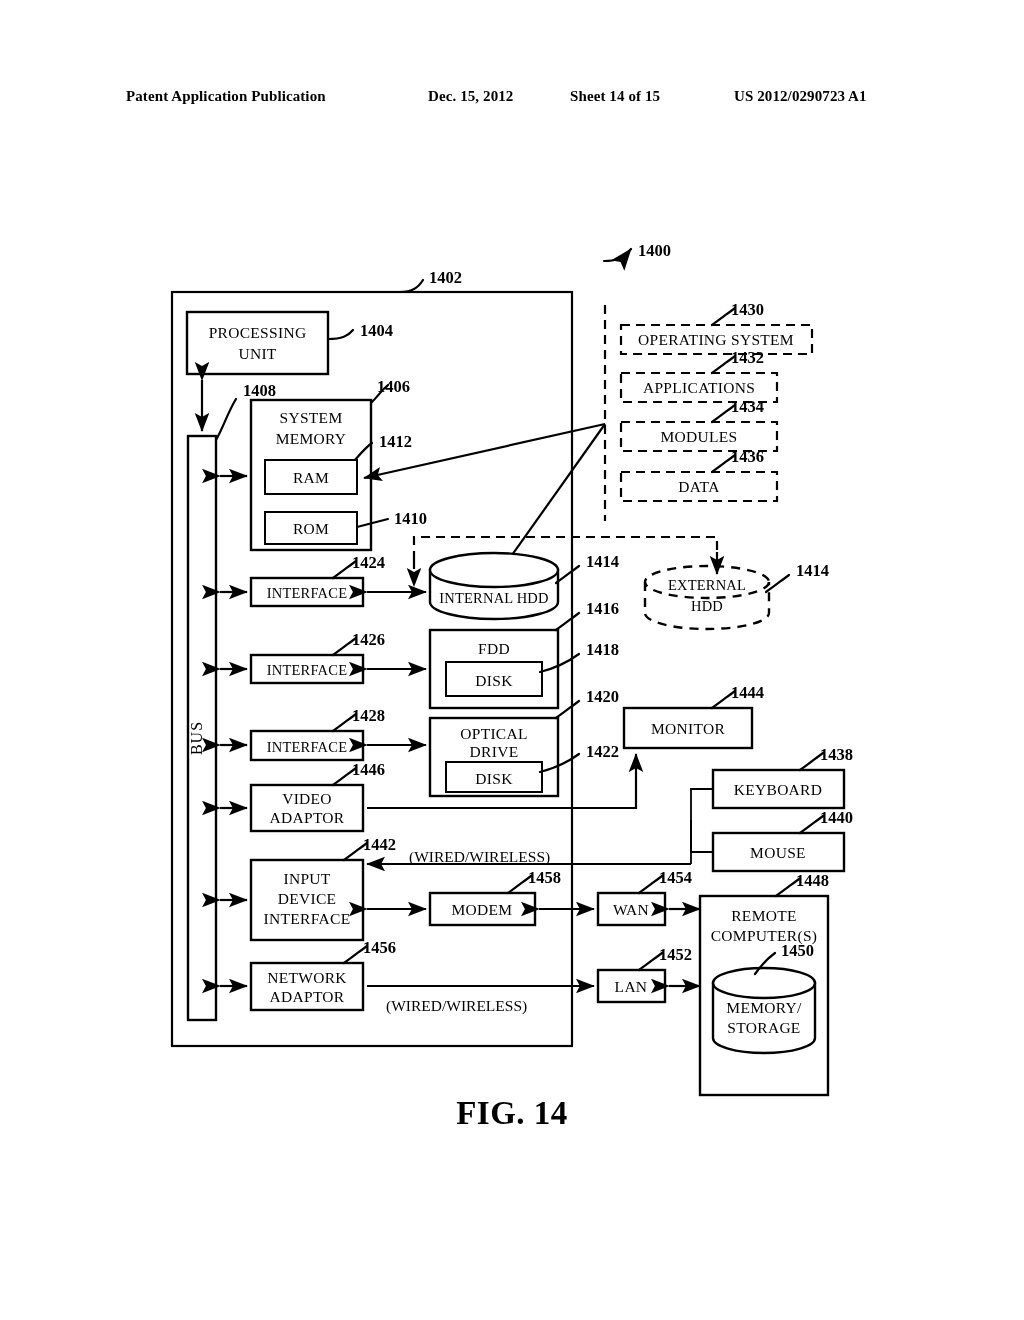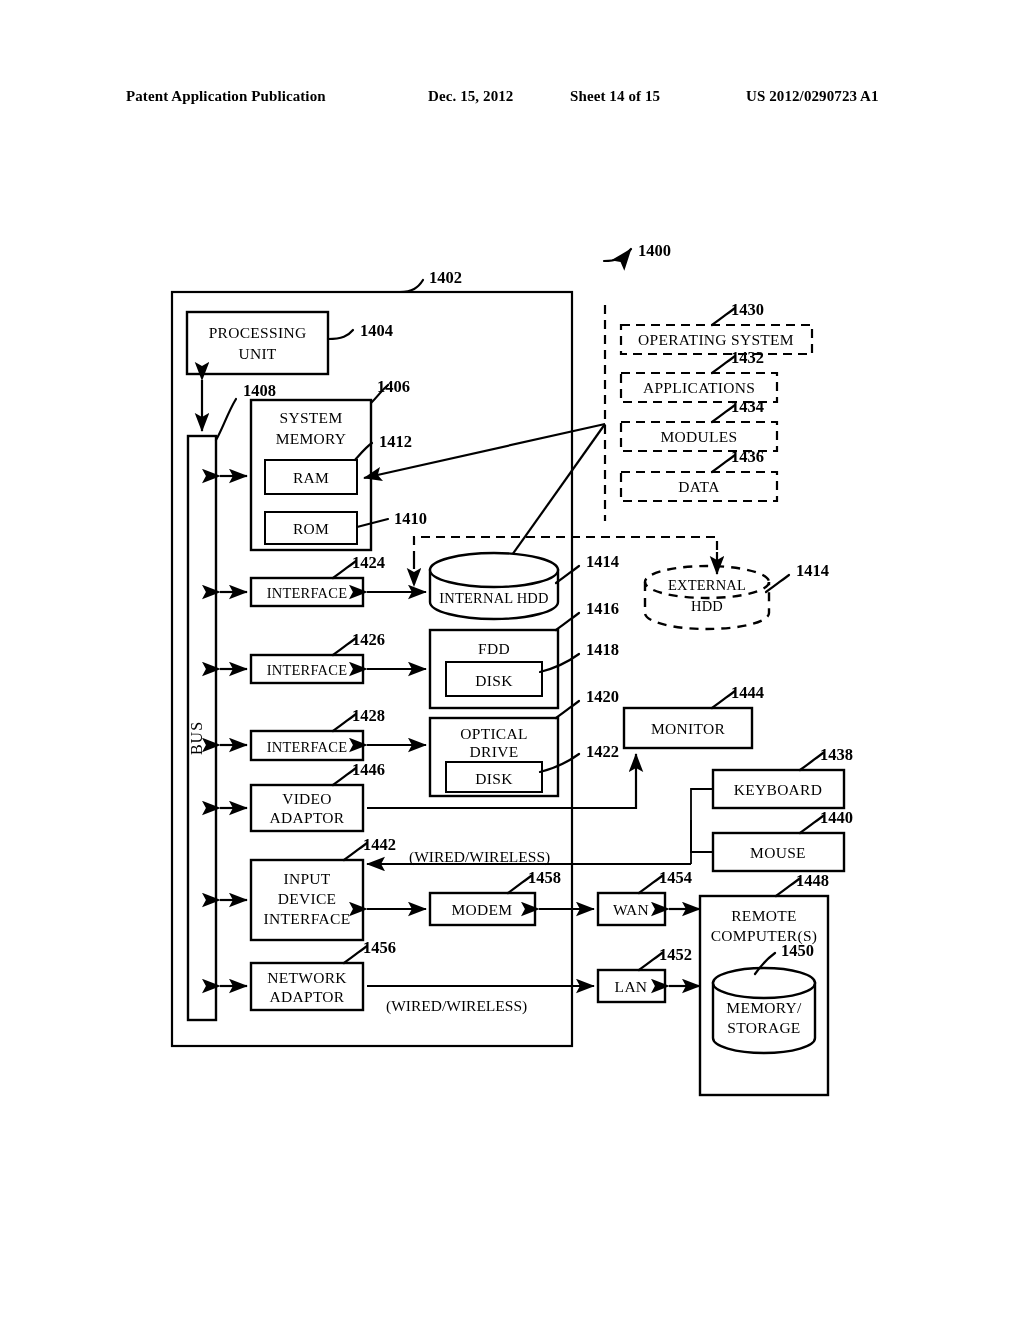--- a/index.html
+++ b/index.html
@@ -31,21 +31,21 @@
     font-family: "Liberation Serif", serif;
     font-weight: bold;
     font-size: 15px;
     letter-spacing: 0.1px;
     white-space: nowrap;
   }
   .hdr span { position: absolute; top: 0; }
   .hdr-pub   { left: 126px; }
   .hdr-date  { left: 428px; }
   .hdr-sheet { left: 570px; font-family: Liberation Serif, serif; }
-  .hdr-num   { left: 734px; margin-left: 12px; }
+  .hdr-num   { left: 734px; }
 
   
   .figcap {
     position: absolute;
     left: 0; top: 1095px;
     width: 1024px;
     text-align: center;
     font-family: "Liberation Serif", serif;
     font-weight: bold;
     font-size: 33px;
@@ -390,14 +390,15 @@
       <path class="cyl" d="M713,983 L713,1038 A51,15 0 0 0 815,1038 L815,983 Z"></path>
       <ellipse class="cyl" cx="764" cy="983" rx="51" ry="15"></ellipse>
       <text class="lbl" x="764" y="1013">MEMORY/</text>
       <text class="lbl" x="764" y="1033">STORAGE</text>
       <path class="leader" d="M755,974 C762,964 768,958 775,953"></path>
       <text class="ref" x="781" y="956">1450</text>
     </g>
 
   </svg>
 
+  <div class="figcap">FIG. 14</div>
 
 </div>
 
 </body></html>

